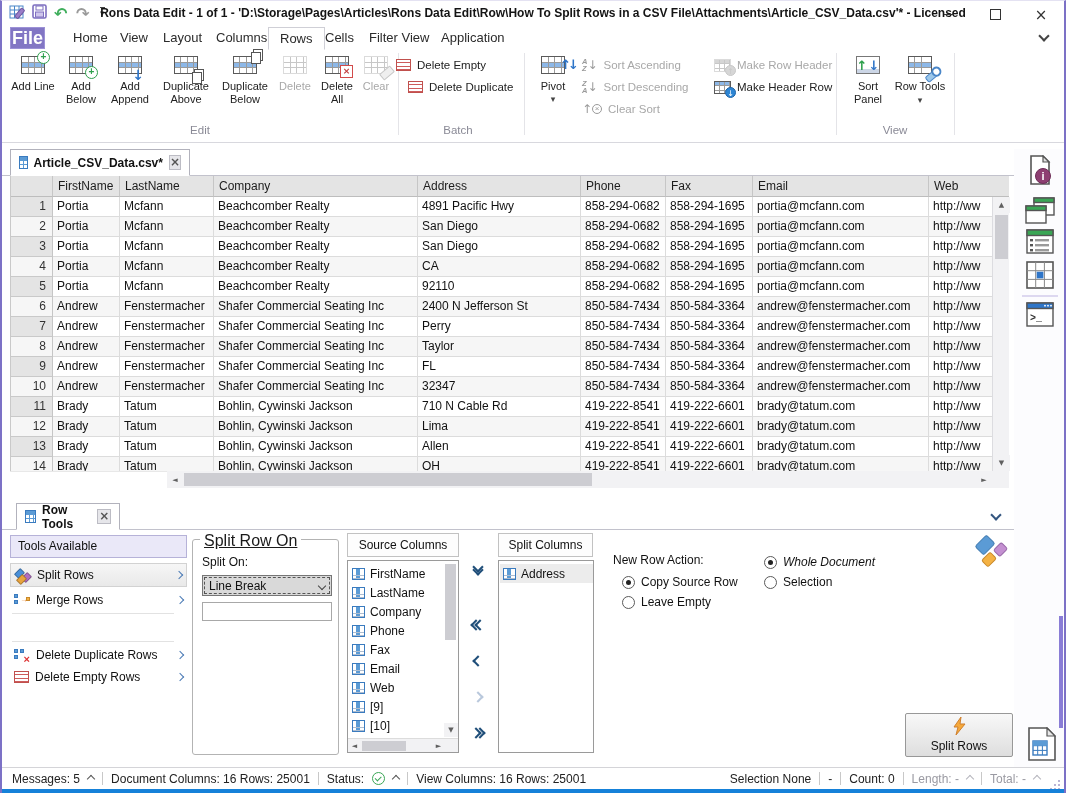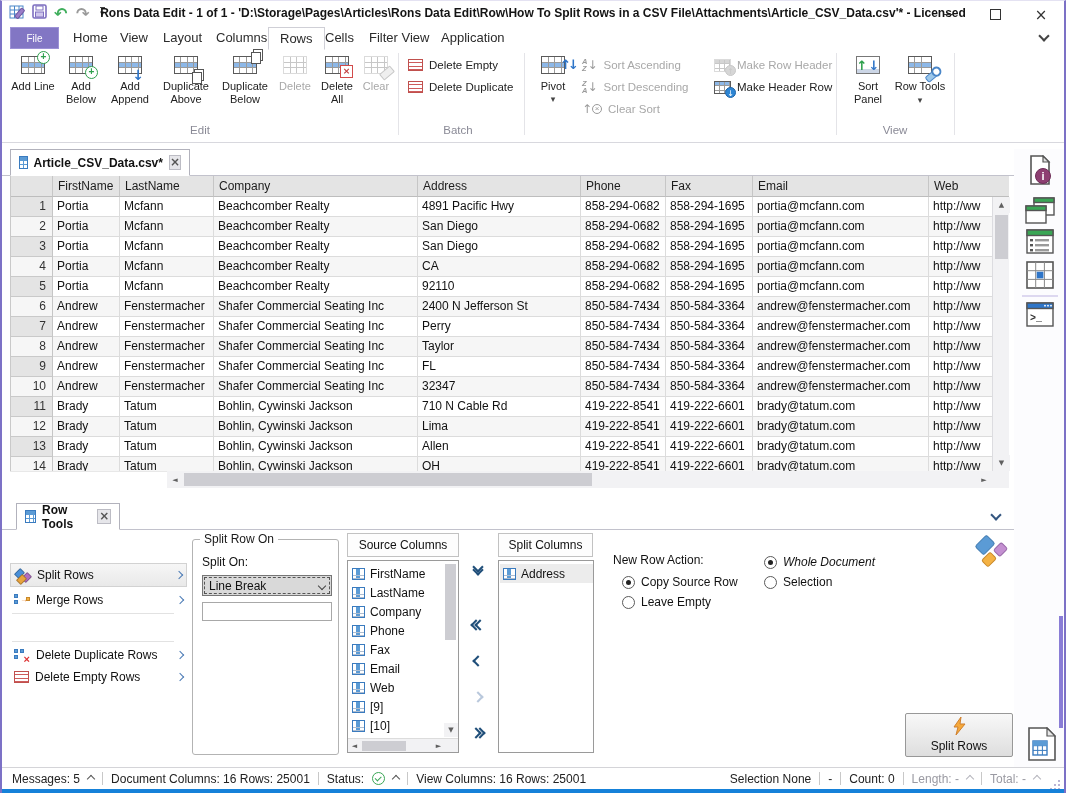--- a/index.html
+++ b/index.html
@@ -12,22 +12,22 @@
   
   .titlebar{position:absolute;left:0;top:0;width:100%;height:26px;background:#fff;}
   .title-text{position:absolute;left:50%;top:5px;transform:translateX(-50%);font-size:12px;font-weight:600;color:#141414;white-space:nowrap;}
   .winbtn{position:absolute;top:0;width:46px;height:27px;display:flex;align-items:center;justify-content:center;color:#333;}
   .minglyph{width:10px;height:1px;background:#333;display:inline-block;}
   .maxglyph{width:9px;height:9px;border:1px solid #333;display:inline-block;}
   .qat{position:absolute;top:3px;display:flex;align-items:center;}
 
   
   .menubar{position:absolute;left:0;top:26px;width:100%;height:22px;background:#fff;border-bottom:1px solid #e3e3e8;}
-  .filebtn{position:absolute;left:8px;top:0;width:49px;height:22px;background:#8276c4;border:1px solid #9c91d6;box-sizing:border-box;
-           color:#fff;font-size:10px;display:flex;align-items:center;justify-content:center;}
+  .filebtn{position:absolute;left:8px;top:0;width:35px;height:22px;background:#8276c4;border:1px solid #9c91d6;box-sizing:border-box;
+           color:#fff;font-size:18px;display:flex;align-items:center;justify-content:center;font-weight:bold;}
   .mtab{position:absolute;top:0;height:22px;line-height:21px;padding:0 11px;font-size:13px;color:#2b2b2b;box-sizing:border-box;}
   .mtab.active{background:#fff;border:1px solid #cfcfd6;border-bottom:1px solid #fff;height:23px;z-index:2;}
 
   
   .ribbon{position:absolute;left:0;top:48px;width:100%;height:93px;background:#fff;border-bottom:1px solid #d8d8de;}
   .glabel{position:absolute;top:75px;font-size:11.5px;color:#8a8a96;text-align:center;}
   .gsep{position:absolute;top:4px;height:82px;width:1px;background:#e4e4e8;}
   .btn-big{position:absolute;top:4px;display:flex;flex-direction:column;align-items:center;font-size:11px;color:#222;text-align:center;line-height:13px;}
   .btn-big .ic{height:24px;display:flex;align-items:center;justify-content:center;margin-bottom:3px;position:relative;}
   .ritem{position:absolute;display:flex;align-items:center;gap:6px;font-size:11.5px;color:#222;height:18px;}
@@ -105,21 +105,21 @@
   .bpanel{position:absolute;left:0;top:500px;width:1012px;height:266px;background:#fff;}
   .toolshead{position:absolute;left:8px;top:34px;width:177px;height:23px;background:#eae8f8;border:1px solid #b6b2d8;box-sizing:border-box;
              font-size:12px;color:#111;line-height:21px;padding-left:7px;}
   .toolitem{position:absolute;left:8px;width:177px;display:flex;align-items:center;gap:6px;font-size:12px;color:#111;padding:0 4px;box-sizing:border-box;}
   .toolitem.sel{background:linear-gradient(#f6f6f6,#e9e9e9);border:1px solid #d2d2d2;}
   .toolsep{position:absolute;left:10px;width:162px;height:1px;background:#e2e2e2;}
   .chv{display:inline-block;width:8px;height:8px;border-left:2px solid currentColor;border-bottom:2px solid currentColor;box-sizing:border-box;}
   .chv.sm{width:6px;height:6px;border-width:1.6px;}
   .chv.r{transform:rotate(-135deg);} .chv.l{transform:rotate(45deg);} .chv.d{transform:rotate(-45deg);} .chv.u{transform:rotate(135deg);}
   .fs{position:absolute;border:1px solid #b3b3b3;border-radius:3px;box-sizing:border-box;}
-  .fs .lg{position:absolute;top:-8px;left:7px;background:#fff;padding:0 4px;font-size:12px;color:#1a1a1a;}
+  .fs .lg{position:absolute;top:-8px;left:7px;background:#fff;padding:0 4px;font-size:16px;color:#1a1a1a;text-decoration:underline;}
   .combo{position:absolute;background:#d9d9d9;border:1px solid #767676;box-sizing:border-box;font-size:12px;color:#111;display:flex;
          align-items:center;padding:0 6px;outline:1px dashed #555;outline-offset:-3px;}
   .tinput{position:absolute;background:#fff;border:1px solid #a8a8a8;box-sizing:border-box;font-size:12px;padding:0 4px;font-family:"Liberation Sans",sans-serif;}
   .listhead{position:absolute;background:#fdfdfd;border:1px solid #c2c2c2;box-sizing:border-box;font-size:12px;color:#111;
             display:flex;align-items:center;justify-content:center;}
   .listbox{position:absolute;background:#fff;border:1px solid #9a9a9a;box-sizing:border-box;overflow:hidden;}
   .col-item{display:flex;align-items:center;gap:5px;height:19px;padding:0 3px;font-size:12px;color:#111;white-space:nowrap;}
   .col-item.sel{background:#ececec;}
   .colicon{display:inline-block;width:13px;height:12px;border:1px solid #3a7bbf;box-sizing:border-box;flex:none;background-color:#fff;
     background-image:
@@ -270,21 +270,21 @@
       <span class="ic">
           <span class="ticon plain">
             <span class="eraser"></span>
           </span>
         </span>
       <div>Clear</div>
     </div>
     <div class="glabel" style="left:8px;width:380px;">Edit</div>
     <div class="gsep" style="left:396px;"></div>
 
-    <div class="ritem" style="left:406px;top:7px;">
+    <div class="ritem" style="left:394px;top:7px;">
       <span class="ricon"></span>
       <span>Delete Empty</span>
     </div>
     <div class="ritem" style="left:406px;top:29px;">
       <span class="ricon"></span>
       <span>Delete Duplicate</span>
     </div>
     <div class="glabel" style="left:396px;width:120px;">Batch</div>
     <div class="gsep" style="left:522px;"></div>
 
@@ -617,20 +617,21 @@
 
   <div class="bpanel">
     <div class="tabline" style="left:0;top:28px;width:1012px;"></div>
     <div class="doctab" style="left:14px;top:2px;width:104px;height:27px;">
       <span class="gridico"></span>
       <span>Row Tools</span>
       <span class="closebox glyph" style="margin-left:auto;">×</span>
     </div>
     <span class="chv d" style="position:absolute;left:990px;top:10px;color:#33557f;"></span>
 
+    <div class="toolshead">Tools Available</div>
     <div class="toolitem sel" style="top:62px;height:24px;">
       <span class="ti-split">
         <i style="left:0;top:2px;background:#4a90d9;"></i>
           <i style="left:7px;top:6px;background:#b06fc0;"></i>
           <i style="left:2px;top:8px;background:#e8a33d;"></i>
       </span>
       <span>Split Rows</span>
       <span class="chv sm r" style="margin-left:auto;color:#4a7ab5;"></span>
     </div>
     <div class="toolitem" style="top:88px;height:22px;">

